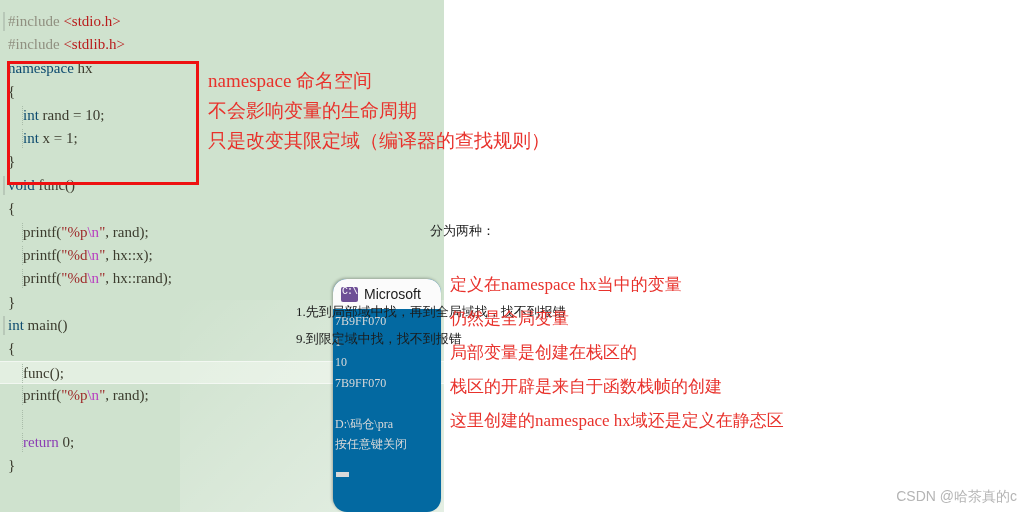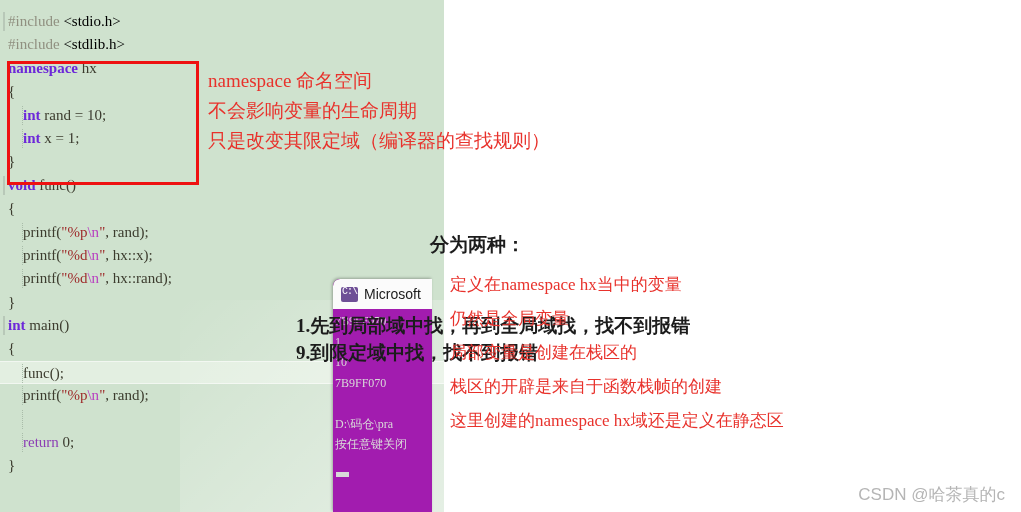--- a/index.html
+++ b/index.html
@@ -73,52 +73,53 @@
     width: 1px;
     height: 19px;
     border-left: 1px dotted #a9bca9;
   }
   .cline.hl {
     background: #e3efe1;
     border-top: 1px solid #f2f7f1;
     border-bottom: 1px solid #f2f7f1;
   }
 
-  .k-blue   { color: #6d28d9; font-weight: bold; }
+  .k-blue   { color: #0c4a6e; }
   .k-purple { color: #8c3fb4; }
   .k-gray   { color: #909080; }
   .k-str    { color: #9e2a2a; }
   .k-esc    { color: #b83fc0; }
   .k-num    { color: #3a3a2e; }
   .k-plain  { color: #3c3c2e; }
-  .k-inc    { color: #000000; }
+  .k-inc    { color: #b91c1c; }
 
   
   #red-box {
     position: absolute;
     left: 7px;
     top: 61px;
     width: 192px;
     height: 124px;
     border: 3px solid #ee1111;
     box-sizing: border-box;
     pointer-events: none;
   }
 
   
   #console-window {
     position: absolute;
     left: 333px;
     top: 279px;
-    width: 99px;
+    width: 108px;
     height: 233px;
-    background: #a21caf;
+    background: #0369a1;
     border-top-left-radius: 7px;
     overflow: hidden;
     box-shadow: -1px -1px 3px rgba(0,0,0,0.28);
+    border-radius: 14px;
   }
   #console-title {
     height: 30px;
     background: #fbfbfb;
     border-top-left-radius: 7px;
     display: flex;
     align-items: center;
     padding-left: 8px;
     box-sizing: border-box;
     font-family: "Liberation Sans", sans-serif;
@@ -180,43 +181,42 @@
   }
 
   #anno-top {
     left: 208px;
     top: 66px;
     font-size: 19px;
     line-height: 30px;
   }
   #anno-mid {
     left: 296px;
-    top: 177px;
-    font-size: 19px;
+    top: 163px;
+    font-size: 13px;
     line-height: 27px;
-    font-weight: bold;
   }
   #anno-mid .mid-head {
     display: block;
     padding-left: 134px;
   }
   #anno-bottom {
     left: 450px;
     top: 268px;
     font-size: 17px;
     line-height: 34px;
   }
 
   
   #watermark {
     position: absolute;
-    right: 16px;
+    right: 4px;
     bottom: 6px;
     font-family: "Liberation Sans", sans-serif;
-    font-size: 17px;
+    font-size: 14px;
     color: #b5b5b5;
     white-space: nowrap;
   }
 </style>
 </head>
 <body>
 
 <div id="screen">
 
   <div id="code-pane">

